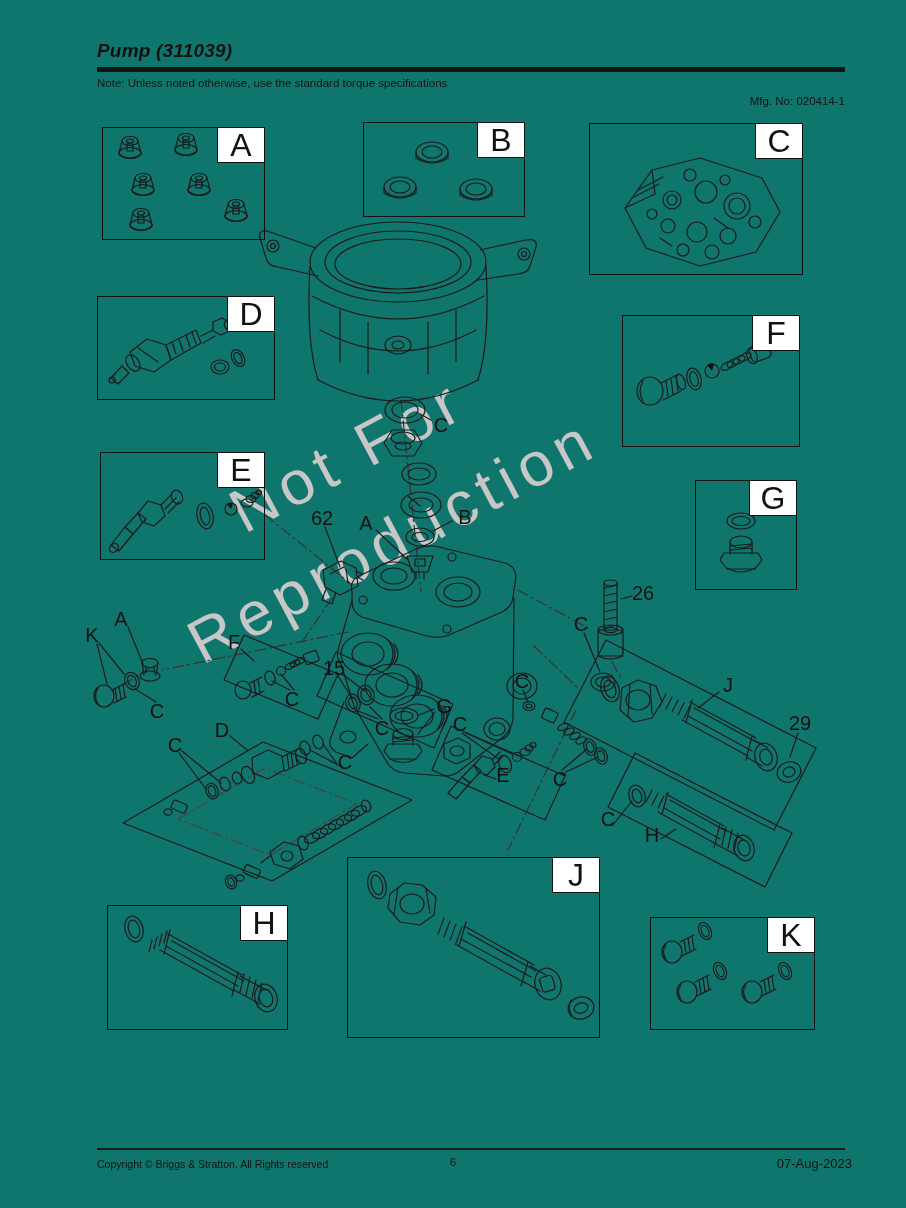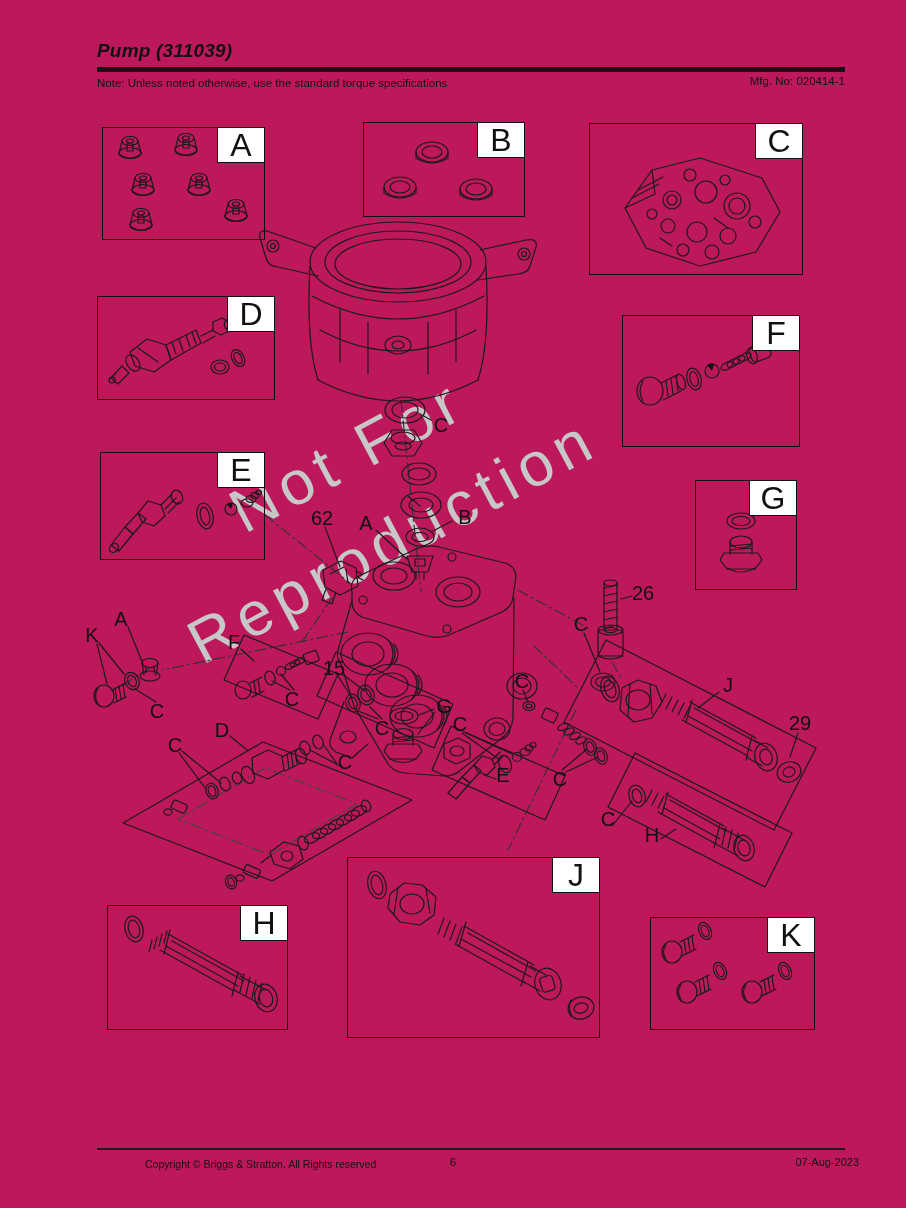--- a/index.html
+++ b/index.html
@@ -1,32 +1,32 @@
 <!DOCTYPE html>
 <html><head>
 <meta charset="utf-8">
 <style>
   html,body{margin:0;padding:0;background:#ffffff;}
-  .page{position:relative;width:906px;height:1208px;background:#be185d;overflow:hidden;
+  .page{position:relative;width:906px;height:1208px;background:#0f766e;overflow:hidden;
         font-family:"Liberation Sans",sans-serif;color:#111;}
   .title{position:absolute;left:97px;top:40px;font-size:19px;font-weight:bold;font-style:italic;letter-spacing:.2px;}
   .rule-thick{position:absolute;left:97px;top:67px;width:748px;height:5px;background:#141414;}
   .note{position:absolute;left:97px;top:77px;font-size:11.5px;}
-  .mfg{position:absolute;top:75px;right:61px;font-size:11.5px;}
+  .mfg{position:absolute;top:95px;right:61px;font-size:11.5px;}
   .wm{position:absolute;left:60px;top:402px;width:620px;text-align:center;transform:rotate(-28deg);
       color:#c7c7c7;font-size:62px;letter-spacing:7px;line-height:1.55;z-index:0;white-space:nowrap;}
   .artwork{position:absolute;left:0;top:0;z-index:1;}
   .callout-box{position:absolute;border:1.6px solid #111;box-sizing:border-box;z-index:2;background:transparent;}
   .tab{position:absolute;top:0;right:0;width:47px;height:35px;border-left:1.6px solid #111;border-bottom:1.6px solid #111;
        display:flex;align-items:center;justify-content:center;font-size:32px;background:#fff;box-sizing:border-box;}
   .dlabel{position:absolute;transform:translate(-50%,-50%);font-size:20px;z-index:3;background:transparent;}
   .rule-thin{position:absolute;left:97px;top:1148px;width:748px;height:2px;background:#1d1d1d;}
-  .footer-left{position:absolute;left:97px;top:1158px;font-size:10.5px;margin-left:48px;}
+  .footer-left{position:absolute;left:97px;top:1158px;font-size:10.5px;}
   .footer-page{position:absolute;left:0;top:1156px;width:906px;text-align:center;font-size:11.5px;}
-  .footer-date{position:absolute;right:47px;top:1156px;font-size:11px;}
+  .footer-date{position:absolute;right:54px;top:1156px;font-size:13px;}
   svg *{vector-effect:non-scaling-stroke;}
 </style>
 </head>
 <body>
 
 <div class="page">
 
   <div class="title">Pump (311039)</div>
   <div class="rule-thick"></div>
   <div class="note">Note: Unless noted otherwise, use the standard torque specifications</div>

